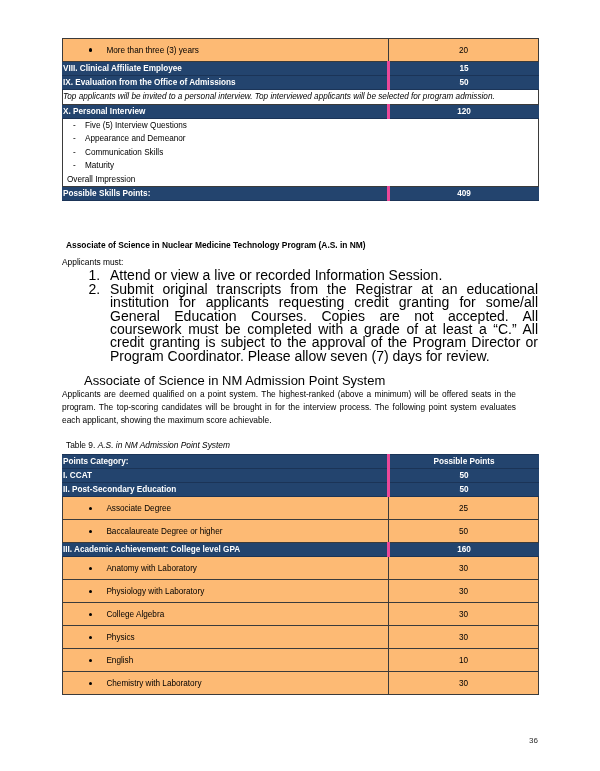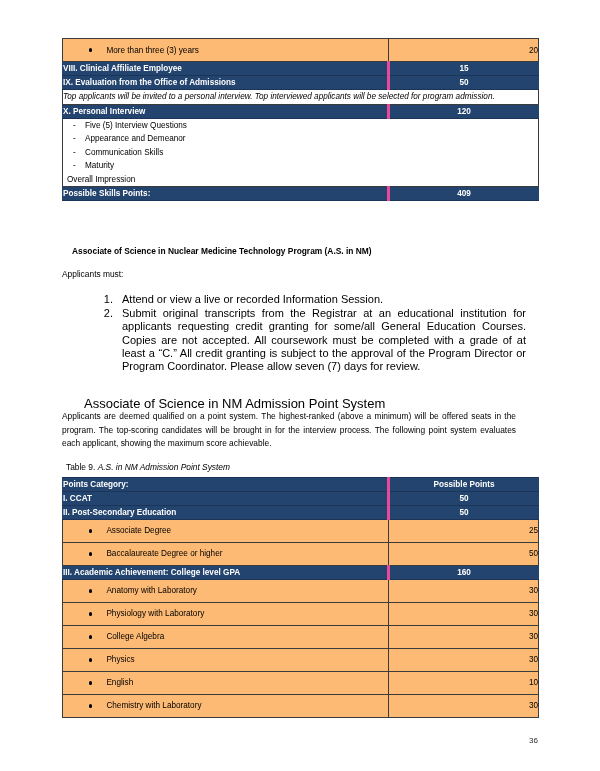--- a/index.html
+++ b/index.html
@@ -49,21 +49,21 @@
     border-top: 1px solid #1b3457;
     border-bottom: 1px solid #1b3457;
     height: 13px;
     line-height: 13px;
   }
   tr.hdr td.lbl { padding-left: 0; }
   tr.hdr td.val { text-align: center; border-left: 3px solid #ec4899; }
 
   tr.data td { background: #fdba74; height: 22px; }
   tr.data td.lbl { padding-left: 8px; }
-  tr.data td.val { text-align: right; }
+  tr.data td.val { text-align: center; }
 
   .bullet-row { display: flex; align-items: center; }
   .bul {
     display: inline-block;
     width: 3.4px; height: 3.4px;
     border-radius: 50%;
     background: #000;
     margin-left: 18px;
     margin-right: 14px;
     flex: 0 0 auto;
@@ -86,33 +86,33 @@
     line-height: 13.5px;
   }
   .list-cell .li { display: flex; align-items: baseline; }
   .plain-li { padding-left: 4px; }
 
   
   .spacer-lg { height: 34px; }
   h2.sect {
     font-size: 8.4px;
     font-weight: bold;
-    margin: 10px;
+    margin: 4px;
     line-height: 13px;
   }
   p.body {
     font-size: 8.4px;
     margin: 0;
     line-height: 13.4px;
     text-align: justify;
   }
   ol.numlist {
-    margin: 12px;
+    margin: 0;
     padding-left: 42px;
-    font-size: 11px;
+    font-size: 14px;
     line-height: 13.4px;
   }
   ol.numlist li {
     text-align: justify;
     padding-left: 6px;
     margin: 0;
   }
   .sub-head {
     font-size: 13px;
     margin: 0 0 0 22px;

